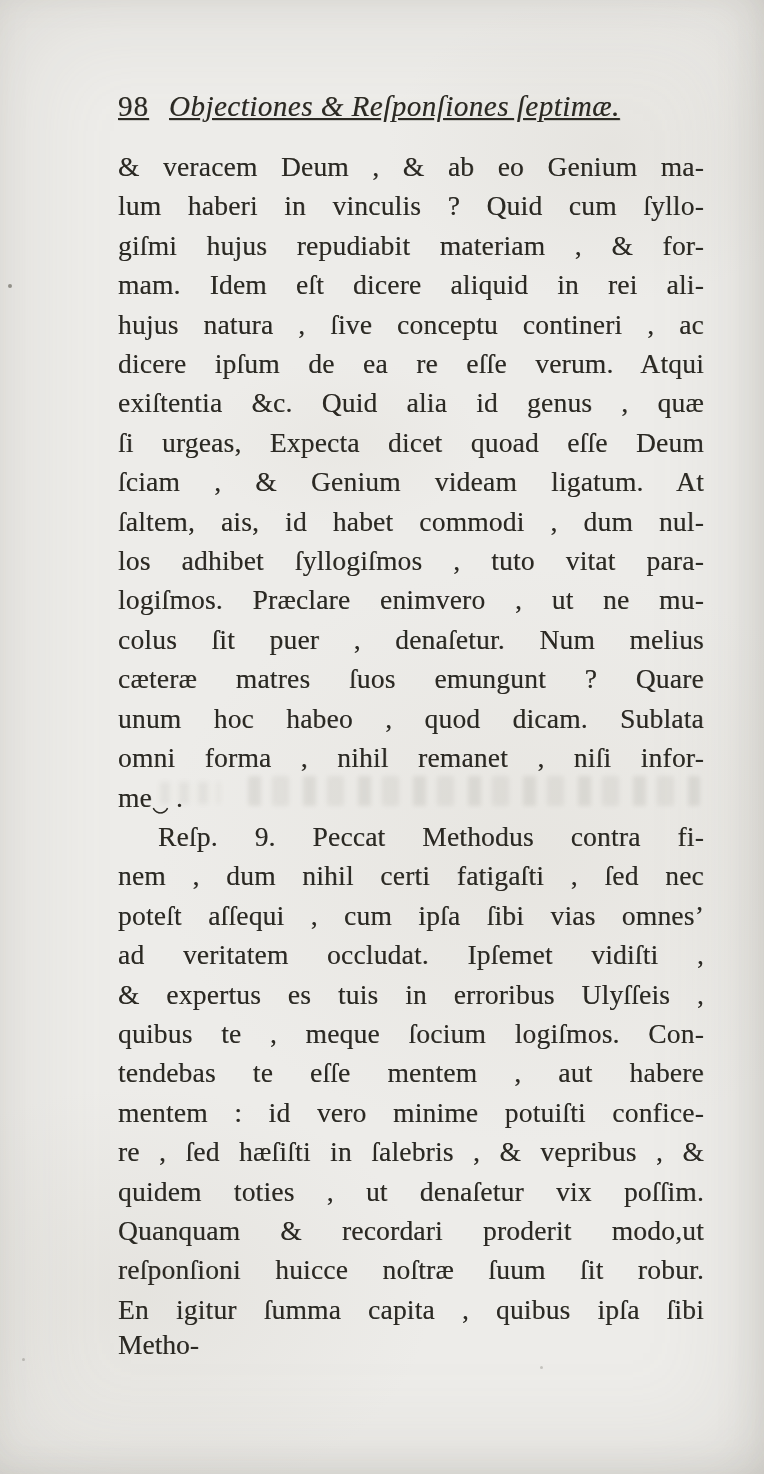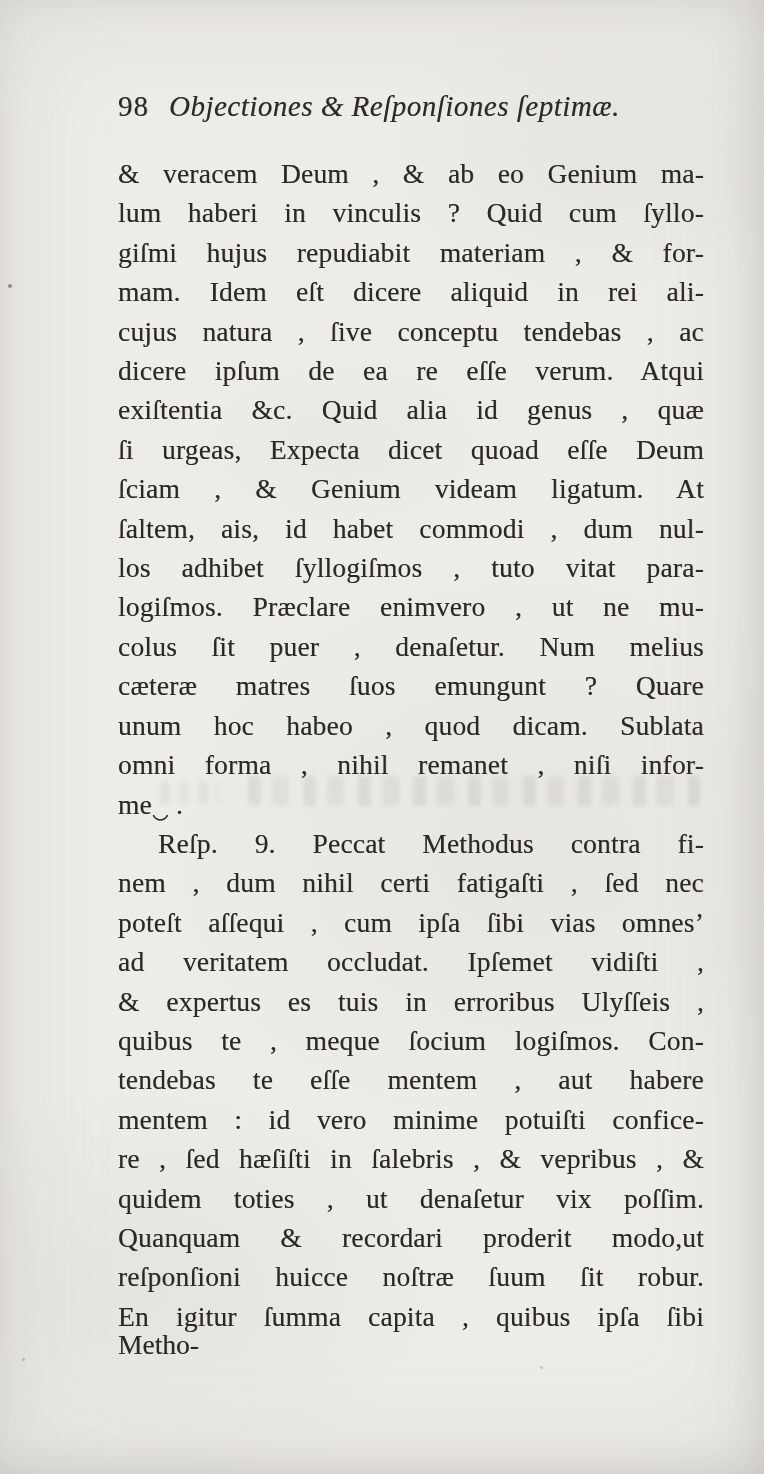--- a/index.html
+++ b/index.html
@@ -19,32 +19,33 @@
   .page::after{ 
     content:"";position:absolute;inset:0;pointer-events:none;
     box-shadow:inset 0 0 110px rgba(150,146,136,.22),
                inset -18px 0 50px -20px rgba(130,126,116,.20),
                inset 0 -18px 50px -22px rgba(130,126,116,.18);
   }
   .header{
     position:absolute;left:118px;top:90px;width:586px;
     display:flex;align-items:flex-start;
     color:#2c2a24;
+    text-decoration:underline;
   }
   .pagenum{
     font-size:29px;letter-spacing:1px;
     text-shadow:.4px .4px .6px rgba(44,42,36,.45);
   }
   .runtitle{
     font-style:italic;font-size:29px;margin-left:20px;letter-spacing:.5px;
     text-shadow:.4px .4px .6px rgba(44,42,36,.45);
     white-space:nowrap;
   }
   .textblock{
-    position:absolute;left:118px;top:154px;width:586px;
+    position:absolute;left:118px;top:147px;width:586px;
     font-size:27.5px;line-height:39.4px;color:#2b2923;
     text-shadow:.35px .35px .55px rgba(43,41,35,.45);
     letter-spacing:.2px;
   }
   .line{min-height:39.4px;}
   .just{text-align:justify;text-align-last:justify;}
   .indent{text-indent:40px;}
   .catchword{
     position:absolute;left:118px;top:1329px;width:586px;
     text-align:left;padding-right:42px;box-sizing:border-box;
@@ -73,21 +74,21 @@
   <div class="header">
     <span class="pagenum">98</span>
     <span class="runtitle">Objectiones &amp; Reſponſiones ſeptimæ.</span>
   </div>
 
   <div class="textblock">
       <div class="line just">&amp; veracem Deum , &amp; ab eo Genium ma-</div>
       <div class="line just">lum haberi in vinculis ? Quid cum ſyllo-</div>
       <div class="line just">giſmi hujus repudiabit materiam , &amp; for-</div>
       <div class="line just">mam. Idem eſt dicere aliquid in rei ali-</div>
-      <div class="line just">cujus natura , ſive conceptu tendebas , ac</div>
+      <div class="line just">hujus natura , ſive conceptu contineri , ac</div>
       <div class="line just">dicere ipſum de ea re eſſe verum. Atqui</div>
       <div class="line just">exiſtentia &amp;c. Quid alia id genus , quæ</div>
       <div class="line just">ſi urgeas, Expecta dicet quoad eſſe Deum</div>
       <div class="line just">ſciam , &amp; Genium videam ligatum. At</div>
       <div class="line just">ſaltem, ais, id habet commodi , dum nul-</div>
       <div class="line just">los adhibet ſyllogiſmos , tuto vitat para-</div>
       <div class="line just">logiſmos. Præclare enimvero , ut ne mu-</div>
       <div class="line just">colus ſit puer , denaſetur. Num melius</div>
       <div class="line just">cæteræ matres ſuos emungunt ? Quare</div>
       <div class="line just">unum hoc habeo , quod dicam. Sublata</div>

